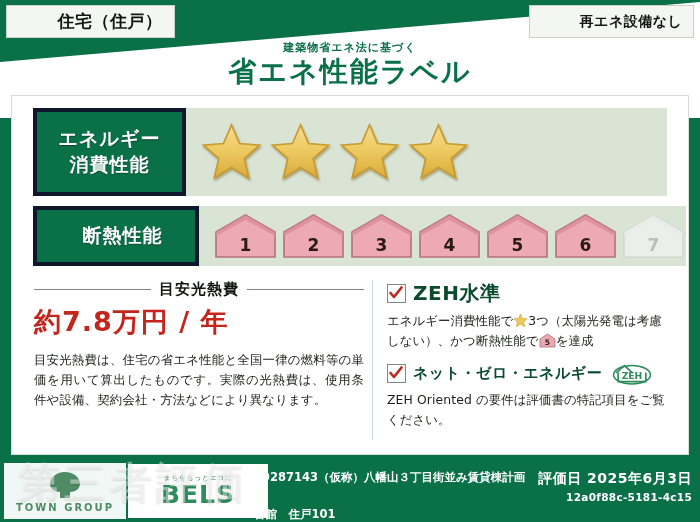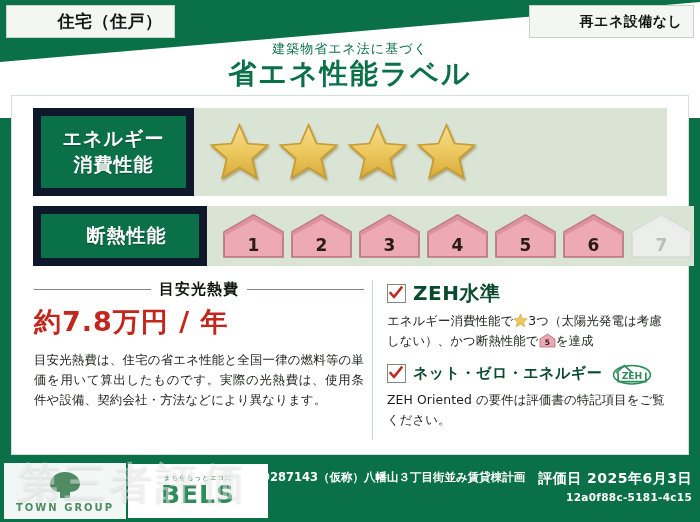--- a/index.html
+++ b/index.html
@@ -24,36 +24,36 @@
     font-weight:bold;color:#12160f;
     display:flex;align-items:center;justify-content:center;
     letter-spacing:.5px;
     padding-left:39px;
   }
   #tag-left{left:6px;top:5px;width:128px;height:31px;font-size:17px;}
   #tag-right{right:6px;top:5px;width:124px;height:31px;font-size:14px;}
 
   
   .title-wrap{position:absolute;left:0;top:42px;width:700px;text-align:center;}
-  .title-sub{font-size:13px;font-weight:normal;color:#0a7048;letter-spacing:1px;line-height:1.1;}
+  .title-sub{font-size:11px;font-weight:bold;color:#0a7048;letter-spacing:1px;line-height:1.1;}
   .title-main{font-size:28px;font-weight:bold;color:#0a7048;letter-spacing:2px;line-height:1.2;margin-top:1px;}
 
   
   .card{
     position:absolute;left:12px;top:96px;width:676px;height:358px;
     background:#ffffff;box-shadow:0 0 0 1px #d7ded8;
   }
 
   
   .rate-row{position:absolute;left:21px;display:flex;align-items:stretch;}
   #row-energy{top:12px;width:634px;height:88px;}
   #row-insul{top:110px;width:634px;height:60px;}
 
   .rate-label{
-    background:#0a7048;border:8px solid #0f172a;
+    background:#0a7048;border:4px solid #0f172a;
     color:#ffffff;font-weight:bold;
     display:flex;flex-direction:column;align-items:center;justify-content:center;
     flex:0 0 145px;line-height:1.35;letter-spacing:1px;
     text-shadow:0 1px 1px rgba(0,0,0,.35);
   }
   #row-energy .rate-label{font-size:19px;}
   #row-insul .rate-label{font-size:19px;padding-left:13px;}
   .rate-value{
     flex:1;background:#d9e4d5;display:flex;align-items:center;
     padding-left:14px;gap:6px;
@@ -325,20 +325,21 @@
     </div>
   </div>
 
   <div class="bottom">
     <div class="bels">
       <span class="tag">まちをもっとエコに</span>
       <span class="word">BELS</span>
     </div>
     <div class="bottom-mid">
       <div>49287143（仮称）八幡山３丁目街並み賃貸棟計画　参</div>
+      <div>番館　住戸101</div>
     </div>
     <div class="bottom-right">
       <div class="date">評価日 2025年6月3日</div>
       <div class="uid">12a0f88c-5181-4c15</div>
     </div>
   </div>
 
   <div class="wm" id="wm-town">
     <svg width="46" height="30" viewBox="0 0 46 30">
       <path d="M23 2 C14 2 8 8 8 14 C8 19 13 22 18 22 L18 28 L28 28 L28 22 C33 22 38 19 38 14 C38 8 32 2 23 2 Z" fill="#4f8c63"></path>

